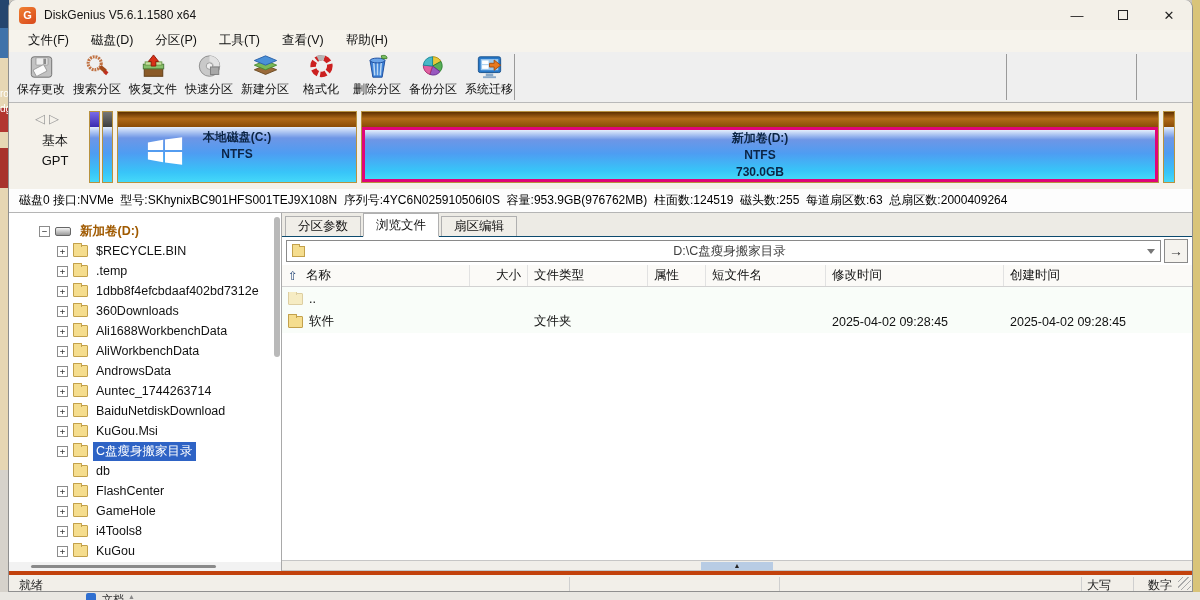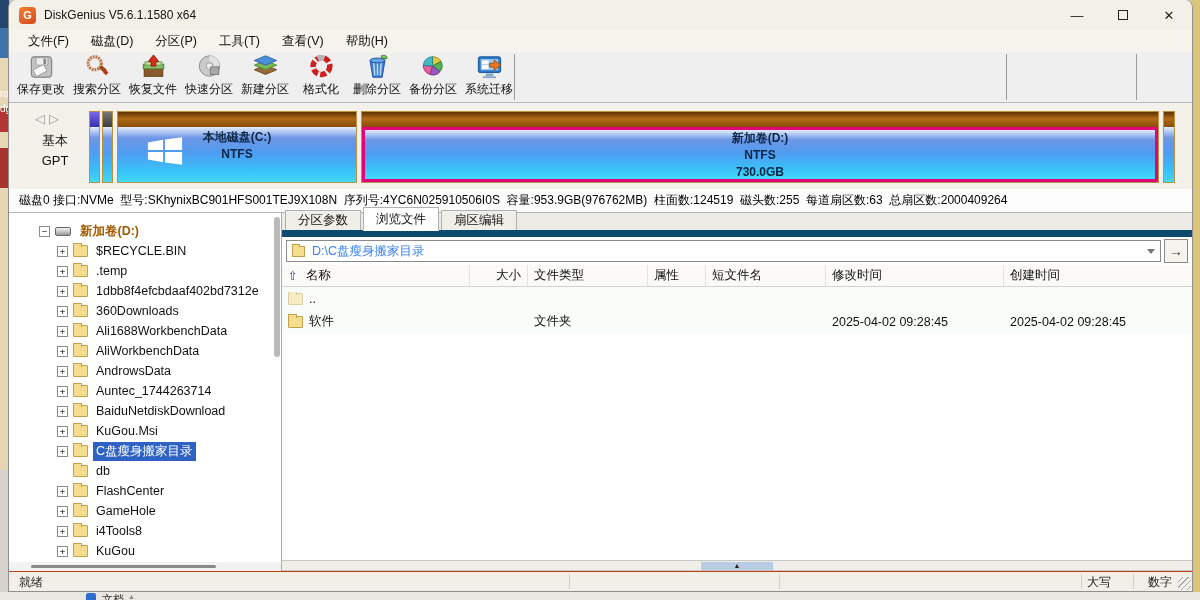--- a/index.html
+++ b/index.html
@@ -29,21 +29,21 @@
   .app-ico { width:17px; height:17px; margin-left:10px; border-radius:4px;
     background:linear-gradient(145deg,#f08030,#d8481c); color:#fff; font-size:11px; font-weight:bold;
     display:flex; align-items:center; justify-content:center;}
   .app-title { margin-left:8px; font-size:12px; color:#141414;text-align:center;}
   .win-controls { margin-left:auto; display:flex; height:100%;}
   .wc { width:46px; height:100%; display:flex; align-items:center; justify-content:center;
     color:#222; font-size:13px;}
   .wc .maxbox { width:10px; height:10px; border:1.3px solid #222;}
 
   .menubar { position:absolute; left:0; top:30px; width:100%; height:22px;
-    background:#f6f3ec; display:flex; align-items:center; padding-left:8px;}
+    background:#f6f3ec; display:flex; align-items:flex-start; padding-left:8px;}
   .menu-item { font-size:12.5px; color:#111; padding:2px 11px;}
 
   .toolbar { position:absolute; left:0; top:52px; width:100%; height:51px;
     background:#efefef; border-bottom:1px solid #b9b9b9; display:flex; align-items:flex-start; padding:2px 0 0 4px;}
   .tbtn { width:56px; height:46px; display:flex; flex-direction:column; align-items:center; justify-content:flex-start;}
   .tbtn svg { width:27px; height:26px;}
   .tbtn .tlabel { font-size:12px; color:#111; margin-top:1px; white-space:nowrap;}
   .tsep { position:absolute; top:2px; width:1px; height:46px; background:#9a9a9a;}
 
   
@@ -88,33 +88,33 @@
     border:1px solid #666; border-radius:2px; margin-right:6px; flex:none;}
   .tree-label { padding:1px 3px;}
   .tree-item.root .tree-label { color:#a05a00; font-weight:bold;}
   .tree-item.selected .tree-label { background:#2e63c5; color:#fff;}
   .tree-vscroll { position:absolute; right:1px; top:4px; width:6px; height:140px;
     background:#b9b9b9; border-radius:3px;}
   .tree-hscroll { position:absolute; left:0; bottom:0; width:100%; height:9px; background:#f2f2f2;}
   .tree-hthumb { position:absolute; left:22px; top:3px; width:185px; height:3px; background:#8a8a8a; border-radius:2px;}
 
   .right-panel { flex:1; display:flex; flex-direction:column; background:#fff; position:relative;}
-  .tabbar { height:24px; background:#edebe5; border-bottom:7px solid #0c4a6e;
+  .tabbar { height:24px; background:#edebe5; border-bottom:1px solid #0c4a6e;
     display:flex; align-items:flex-end; padding-left:3px;}
   .tab { height:20px; padding:0 12px; font-size:12.5px; color:#111; background:#f0eee8;
     border:1px solid #b0b0b0; border-bottom:none; display:flex; align-items:center; margin-right:2px;}
   .tab.active { height:24px; background:#fff; position:relative; z-index:2; margin-bottom:-1px;
     border-bottom:1px solid #fff;}
   .addr-row { height:28px; background:#fff; display:flex; align-items:center; padding:0 4px;}
   .addr-box { flex:1; height:22px; border:1px solid #8a8a8a; background:#fff;
     display:flex; align-items:center; padding:0 5px;}
   .addr-folder { width:13px; height:11px; background:#f5dd8e; border:1px solid #c3a14b; margin-right:7px; position:relative;}
   .addr-folder:before { content:""; position:absolute; left:-1px; top:-3px; width:6px; height:2px;
     background:#f5dd8e; border:1px solid #c3a14b; border-bottom:none;}
-  .addr-text { font-size:12.5px; color:#3b82f6; flex:1;}
+  .addr-text { font-size:12.5px; color:#404040; flex:1;text-align:center;}
   .addr-chevron { width:0; height:0; border:4px solid transparent; border-top:5px solid #777; margin-top:4px;}
   .go-btn { width:24px; height:24px; border:1px solid #8a8a8a; background:#f5f3ee; margin-left:3px;
     display:flex; align-items:center; justify-content:center; font-size:14px; color:#333;}
 
   .fl-header { height:22px; display:flex; background:#fbfaf7; border-bottom:1px solid #d2d2d2; }
   .hcell { display:flex; align-items:center; padding:0 6px; font-size:12.5px; color:#111;
     border-right:1px solid #e2e2e2; white-space:nowrap; overflow:hidden;}
   .sort-arrow { color:#2a4a7a; margin-right:8px; font-size:12px;}
   .c0{width:188px;} .c1{width:58px; justify-content:flex-end;} .c2{width:120px;}
   .c3{width:58px;} .c4{width:120px;} .c5{width:178px;} .c6{flex:1; border-right:none;}
@@ -125,21 +125,21 @@
   .frow.pale .folder-ico { opacity:.5;}
   .file-filler { flex:1; background:#fff;}
 
   .splitter { height:11px; background:#f0eee9; border-top:1px solid #c6c6c6; border-bottom:1px solid #c6c6c6;
     position:relative;}
   .split-btn { position:absolute; left:50%; top:1px; transform:translateX(-50%);
     width:72px; height:8px; background:#b8cce4; display:flex; align-items:center; justify-content:center;
     font-size:7px; color:#222; line-height:8px;}
 
   .statusbar { position:absolute; left:0; bottom:0; width:100%; height:20px;
-    background:#f2efe9; border-top:1px solid #c2410c; font-size:12px; color:#222;}
+    background:#f2efe9; border-top:4px solid #c2410c; font-size:12px; color:#222;}
   .status-ready { position:absolute; left:10px; top:2px;}
   .sdiv { position:absolute; top:2px; width:1px; height:15px; background:#cfcfcf;}
   .status-caps { position:absolute; left:1078px; top:2px; width:46px; }
   .status-num { position:absolute; left:1128px; top:2px; width:46px; text-align:center;}
   .grip { position:absolute; right:1px; bottom:1px; width:13px; height:13px;
     background:repeating-linear-gradient(135deg,transparent 0 3px,#aaa 3px 4px);}
 </style>
 </head>
 <body>
 

